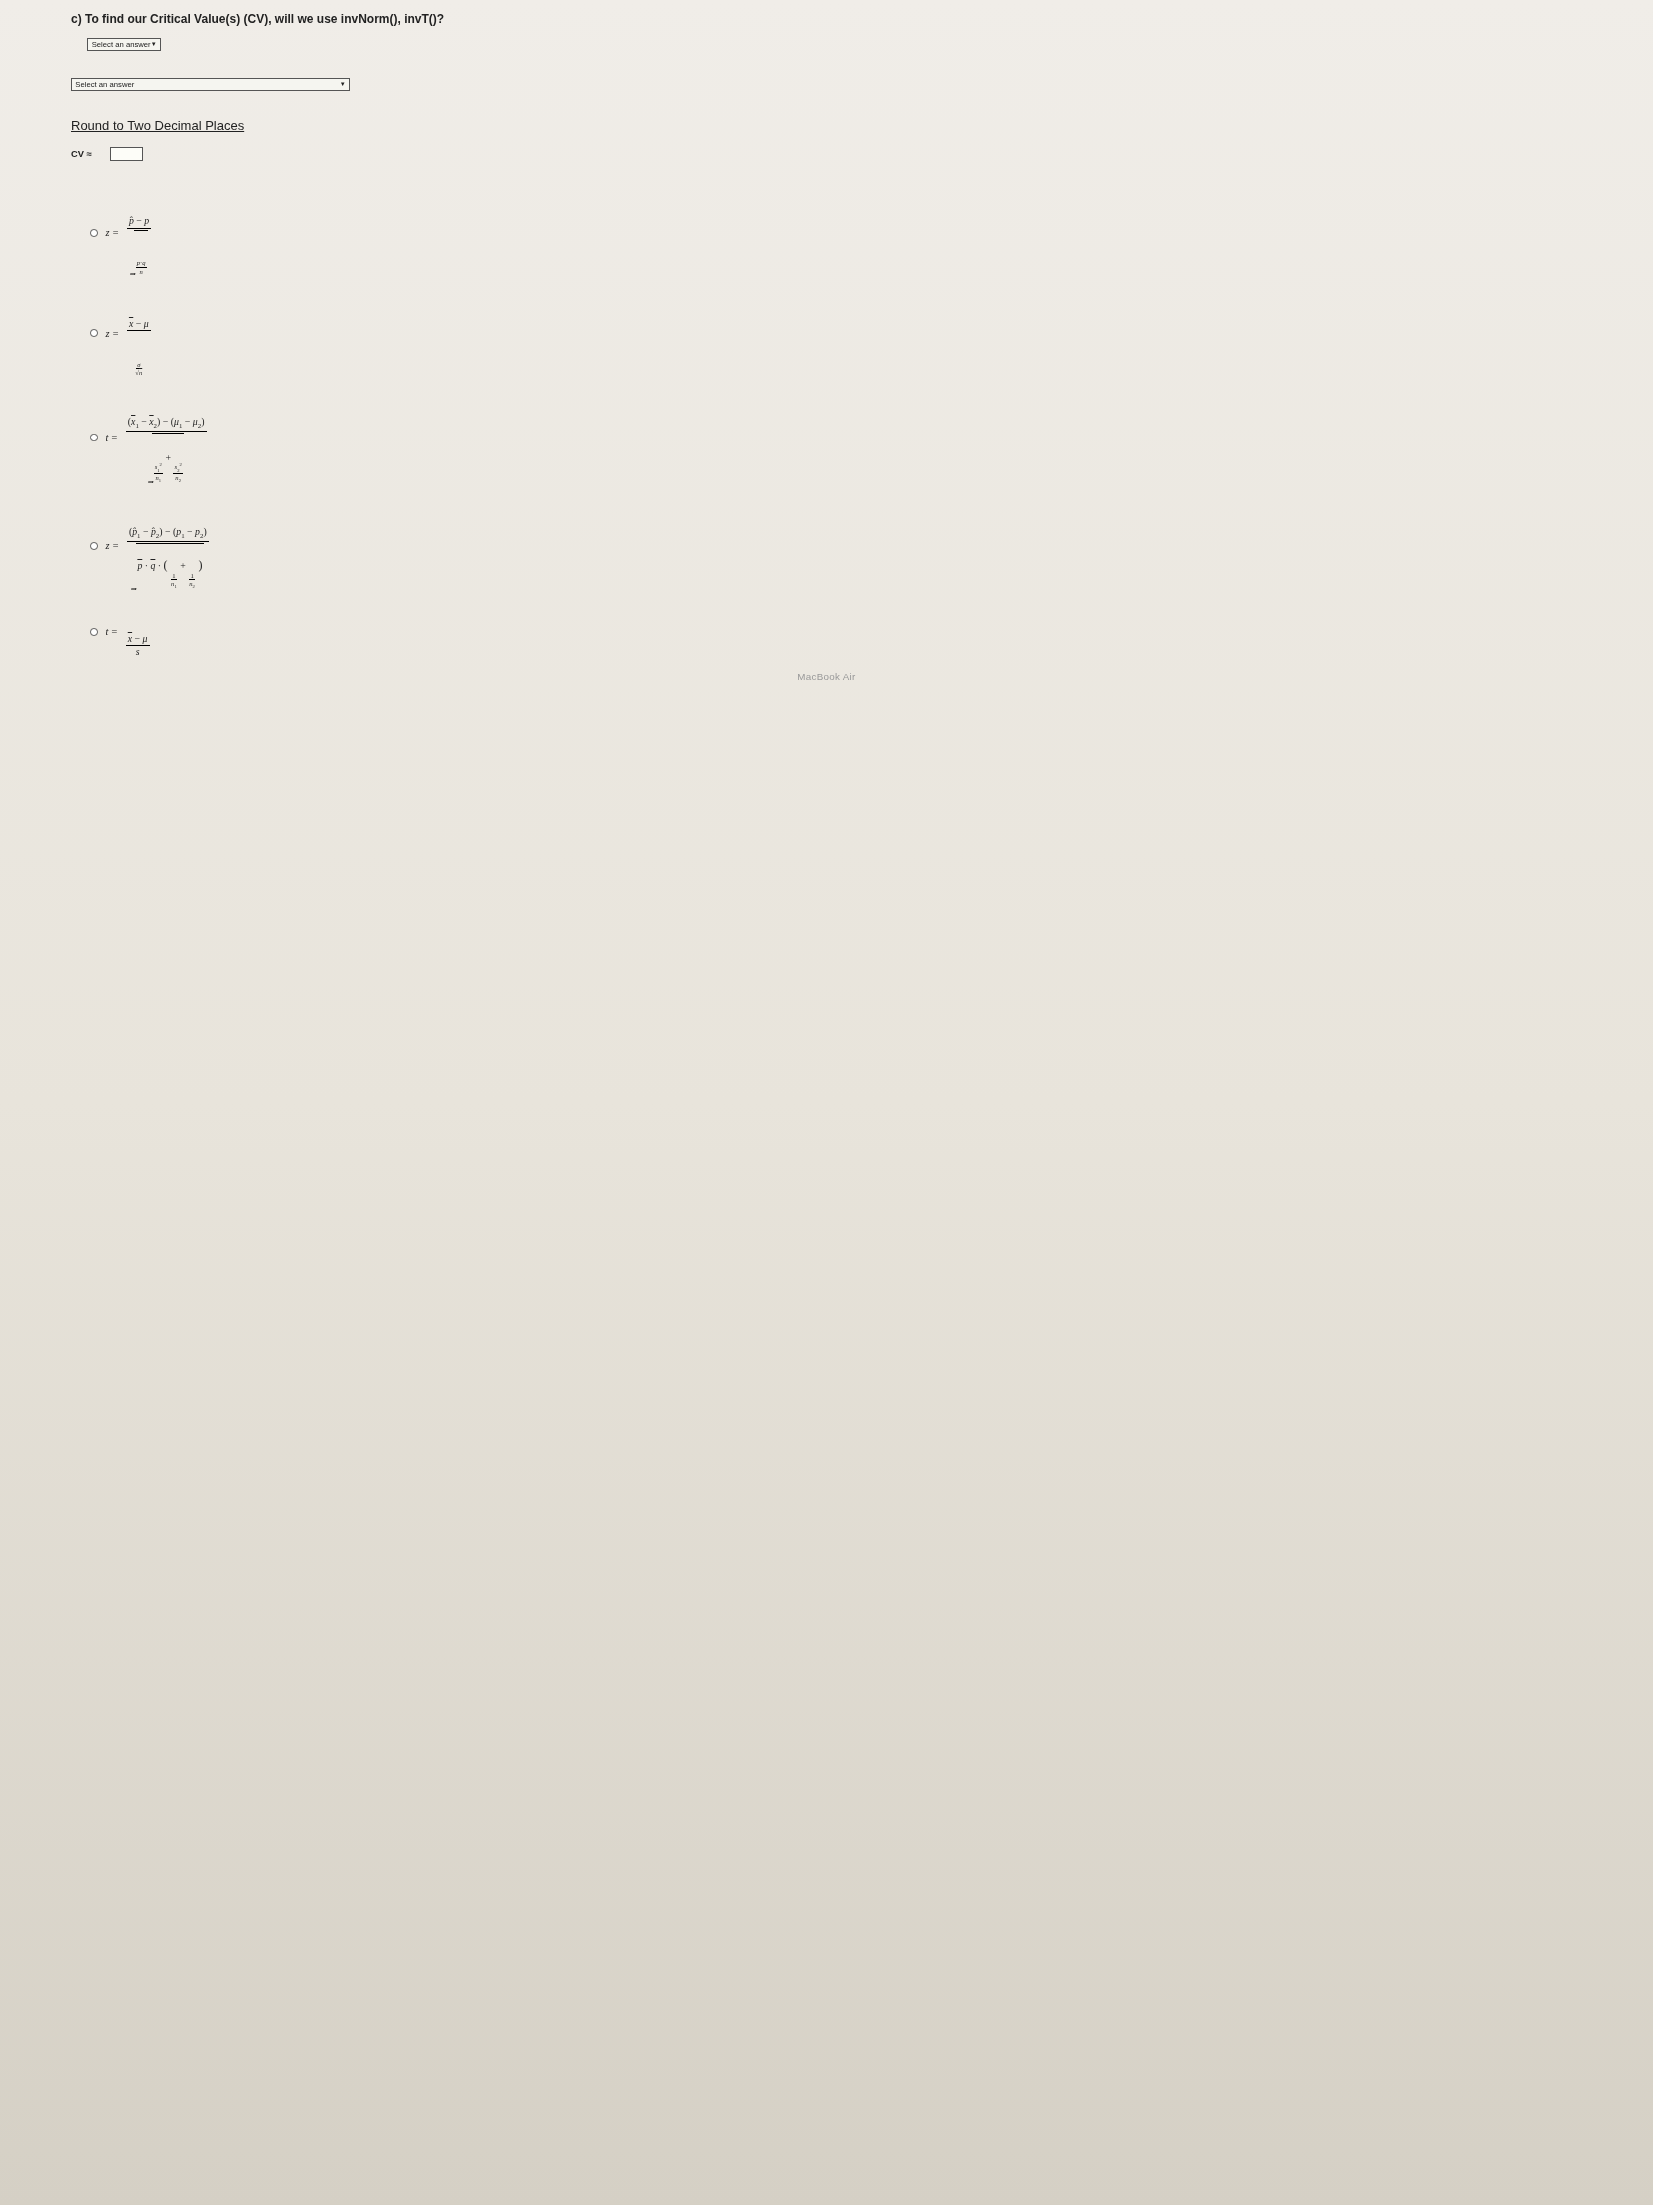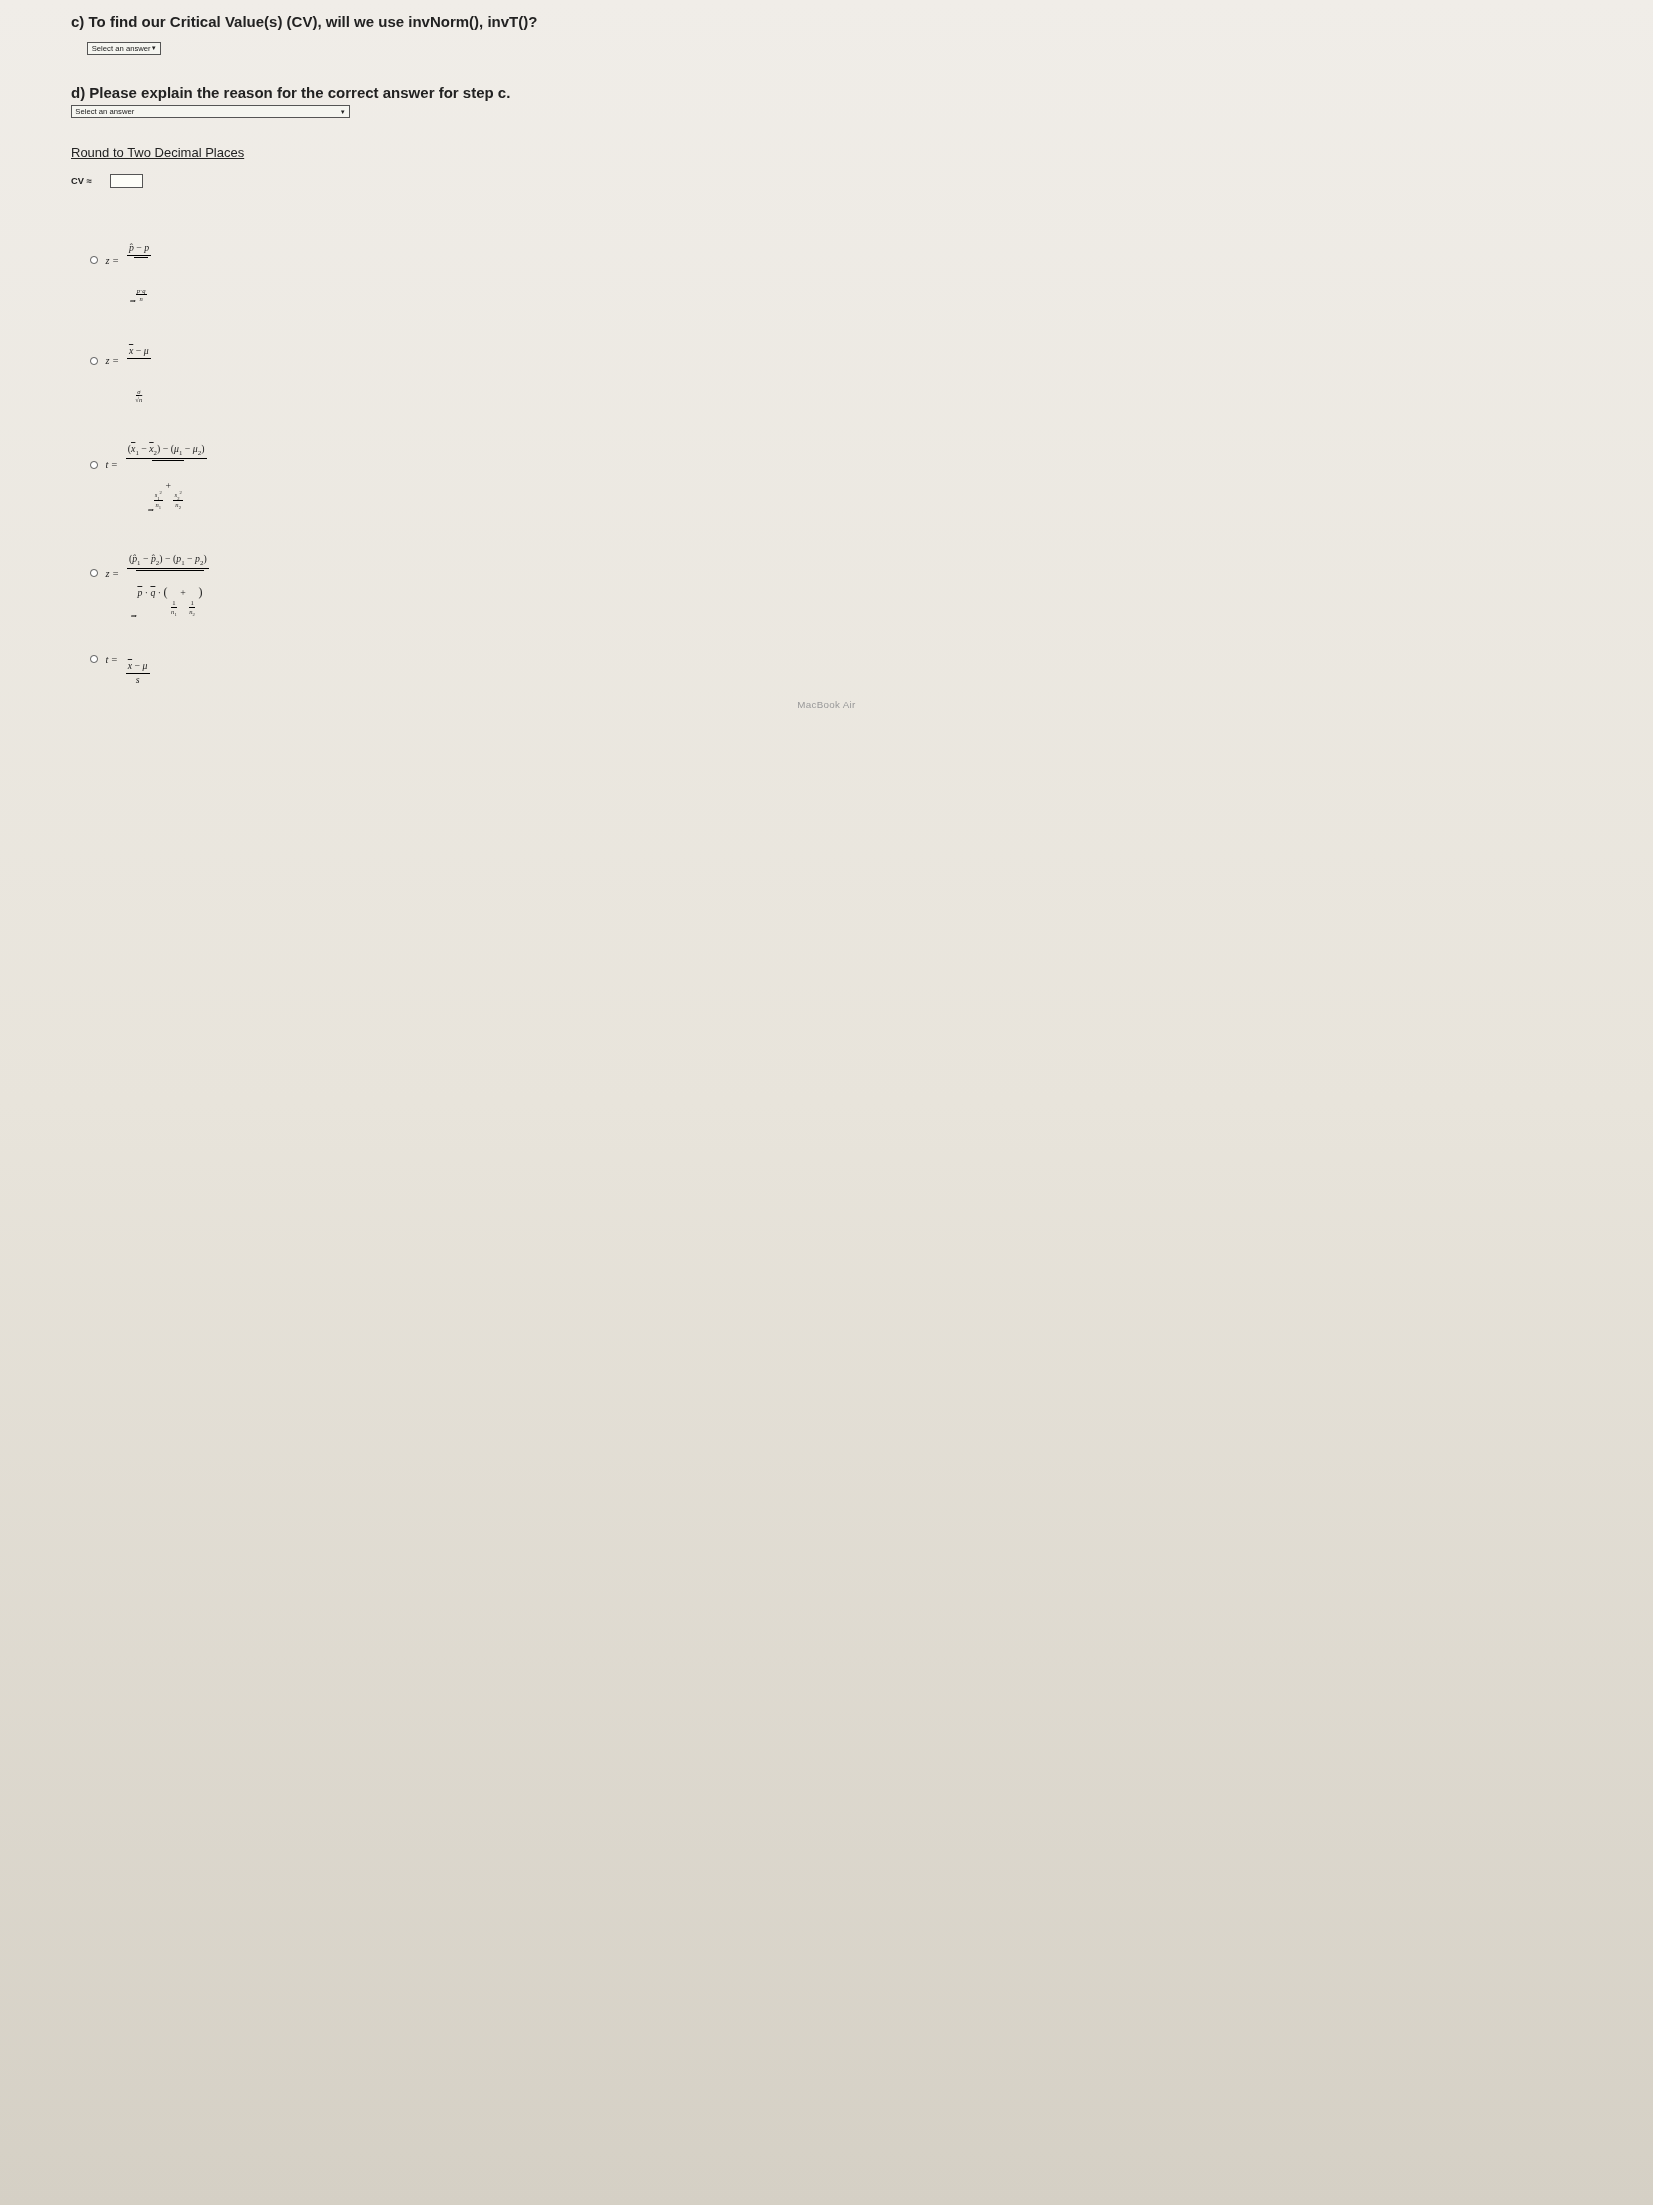--- a/index.html
+++ b/index.html
@@ -11,21 +11,21 @@
       font-family: Arial, Helvetica, sans-serif;
       background: linear-gradient(180deg, #f0ede8 0%, #e8e4db 50%, #d5d0c5 100%);
       padding: 11px 0;
       min-height: 100vh;
     }
     .content {
       padding: 0 66px 0 71px;
       color: #222;
     }
     .question-text {
-      font-size: 15px;
+      font-size: 12px;
       font-weight: bold;
       margin-bottom: 9.8px;
       line-height: 1.4;
     }
     .dropdown {
       border: 0.5px solid #555;
       background: #f5f5f0;
       padding: 1.1px 3.3px;
       font-size: 7.7px;
       display: inline-flex;
@@ -151,21 +151,20 @@
 
 <div class="content">
 
   <div class="question-text">c) To find our Critical Value(s) (CV), will we use invNorm(), invT()?</div>
   <div class="dropdown">
     <span>Select an answer</span>
     <span class="chevron">▼</span>
   </div>
 
   <div class="section">
-    <div class="question-text" style="margin-bottom:2.2px;">d) Please explain the reason for the correct answer for step c.</div>
     <div class="dropdown dropdown-wide">
       <span>Select an answer</span>
       <span class="chevron">▼</span>
     </div>
   </div>
 
   <div class="section">
     <div class="underline">Round to Two Decimal Places</div>
     <div class="cv-row">
       <span style="font-weight:bold;">CV ≈</span>

